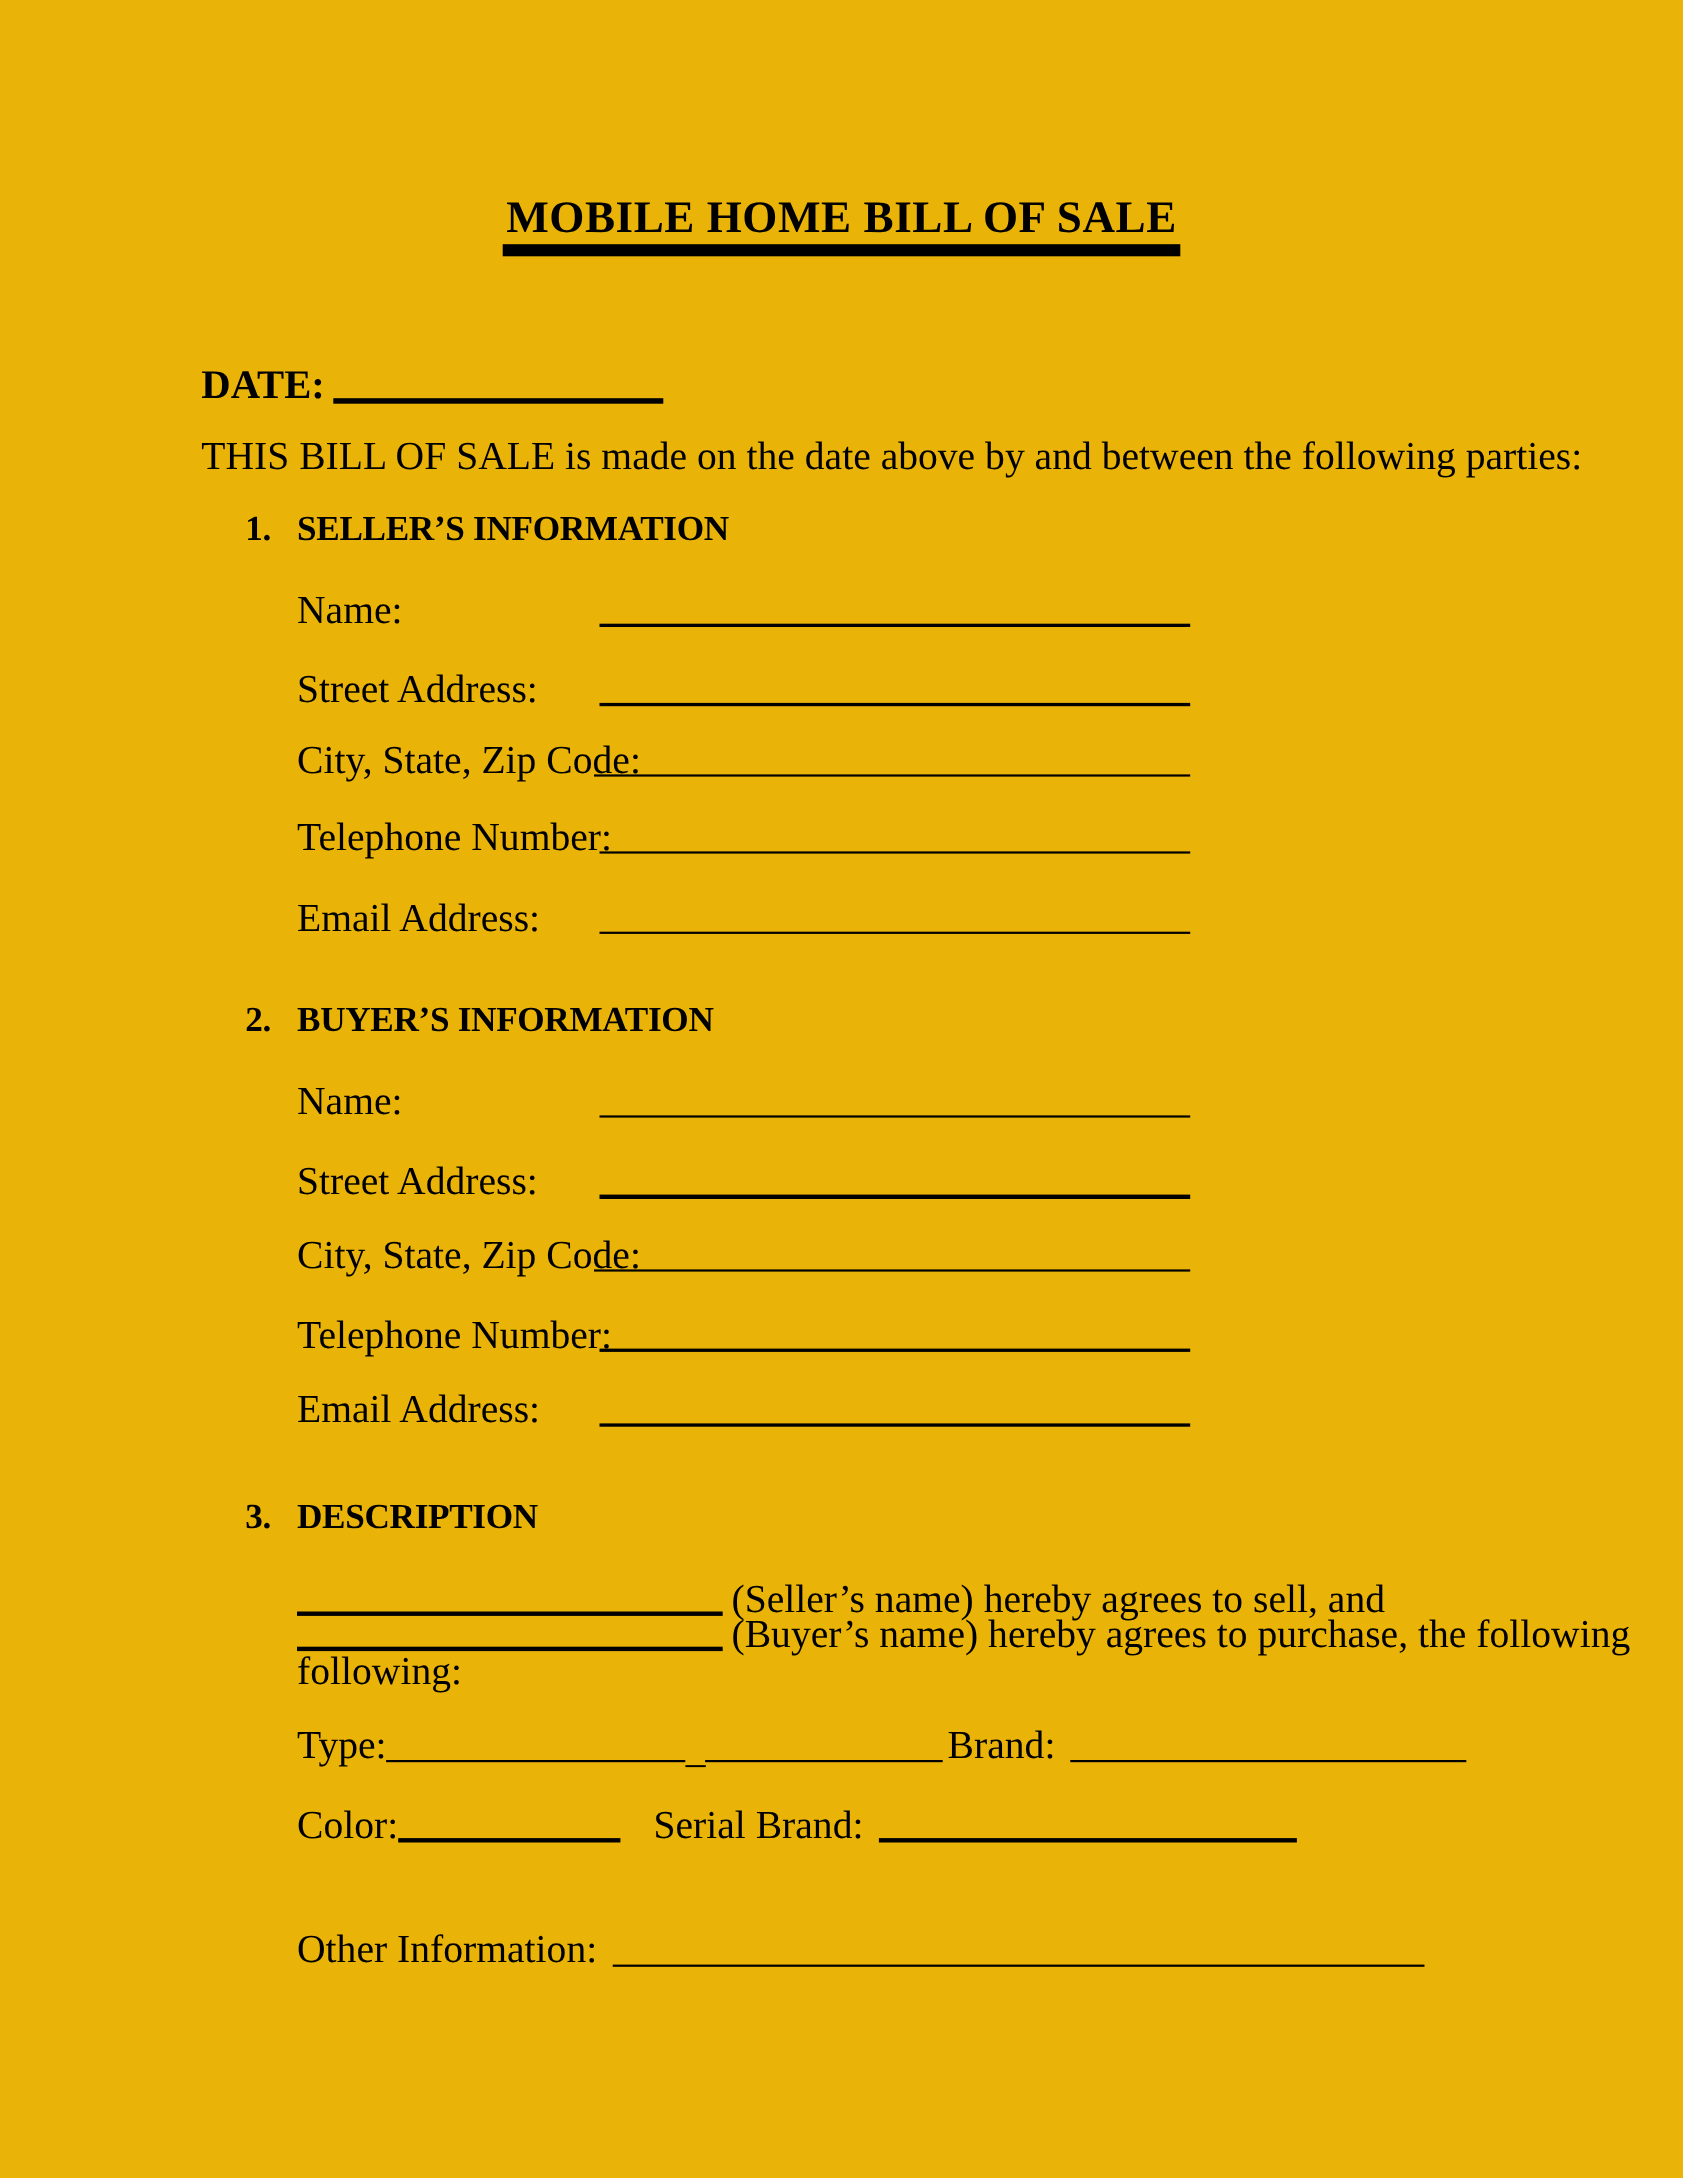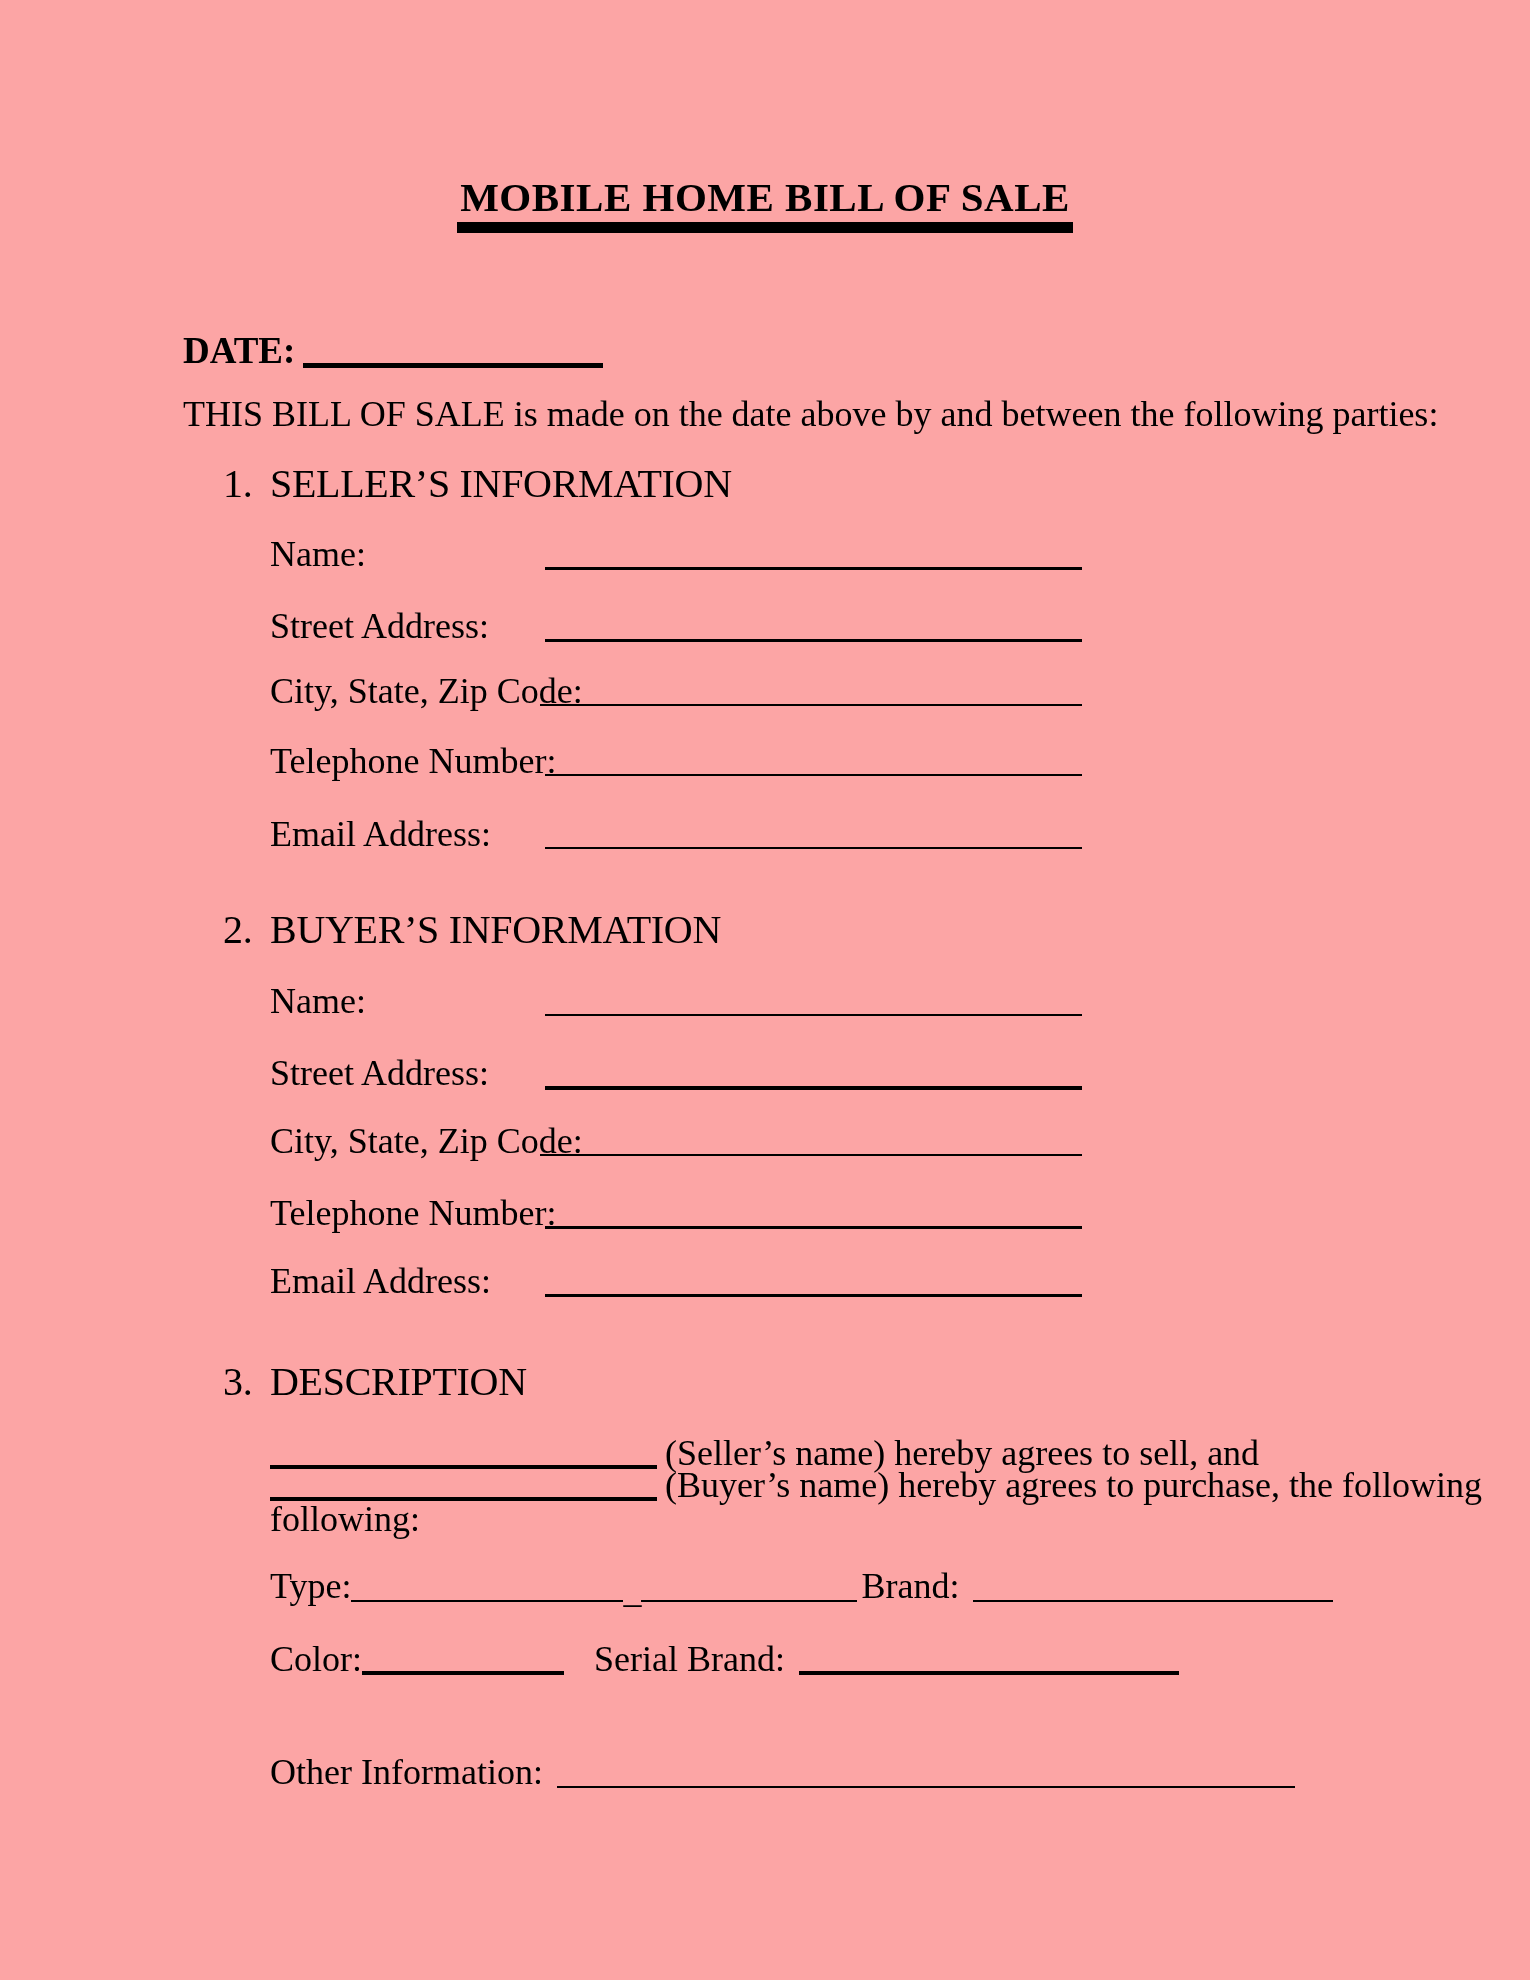--- a/index.html
+++ b/index.html
@@ -1,27 +1,27 @@
 <!DOCTYPE html>
 <html><head>
 <meta charset="utf-8">
 <title>Mobile Home Bill of Sale</title>
 <style>
   html,body{margin:0;padding:0;background:#ffffff;}
   .page{
     position:relative;
     width:1530px;height:1980px;
-    background:#fca5a5;
+    background:#eab308;
     color:#000000;
     font-family:"Liberation Serif","DejaVu Serif",serif;
     overflow:hidden;
   }
   .row{position:absolute;line-height:1;white-space:nowrap;}
   .fs-body{font-size:36px;}
-  .fs-head{font-size:40px;font-weight:normal;letter-spacing:-0.3px;}
+  .fs-head{font-size:32px;font-weight:bold;letter-spacing:-0.3px;}
   .fs-date{font-size:37px;font-weight:bold;}
 
   .title-wrap{position:absolute;top:177px;left:0;right:0;text-align:center;}
   .doc-title{
     display:inline-block;
     font-size:41px;font-weight:bold;line-height:1;
     padding:0 3px 4px 3px;
     border-bottom:11px solid #000;
     letter-spacing:0.5px;
   }

